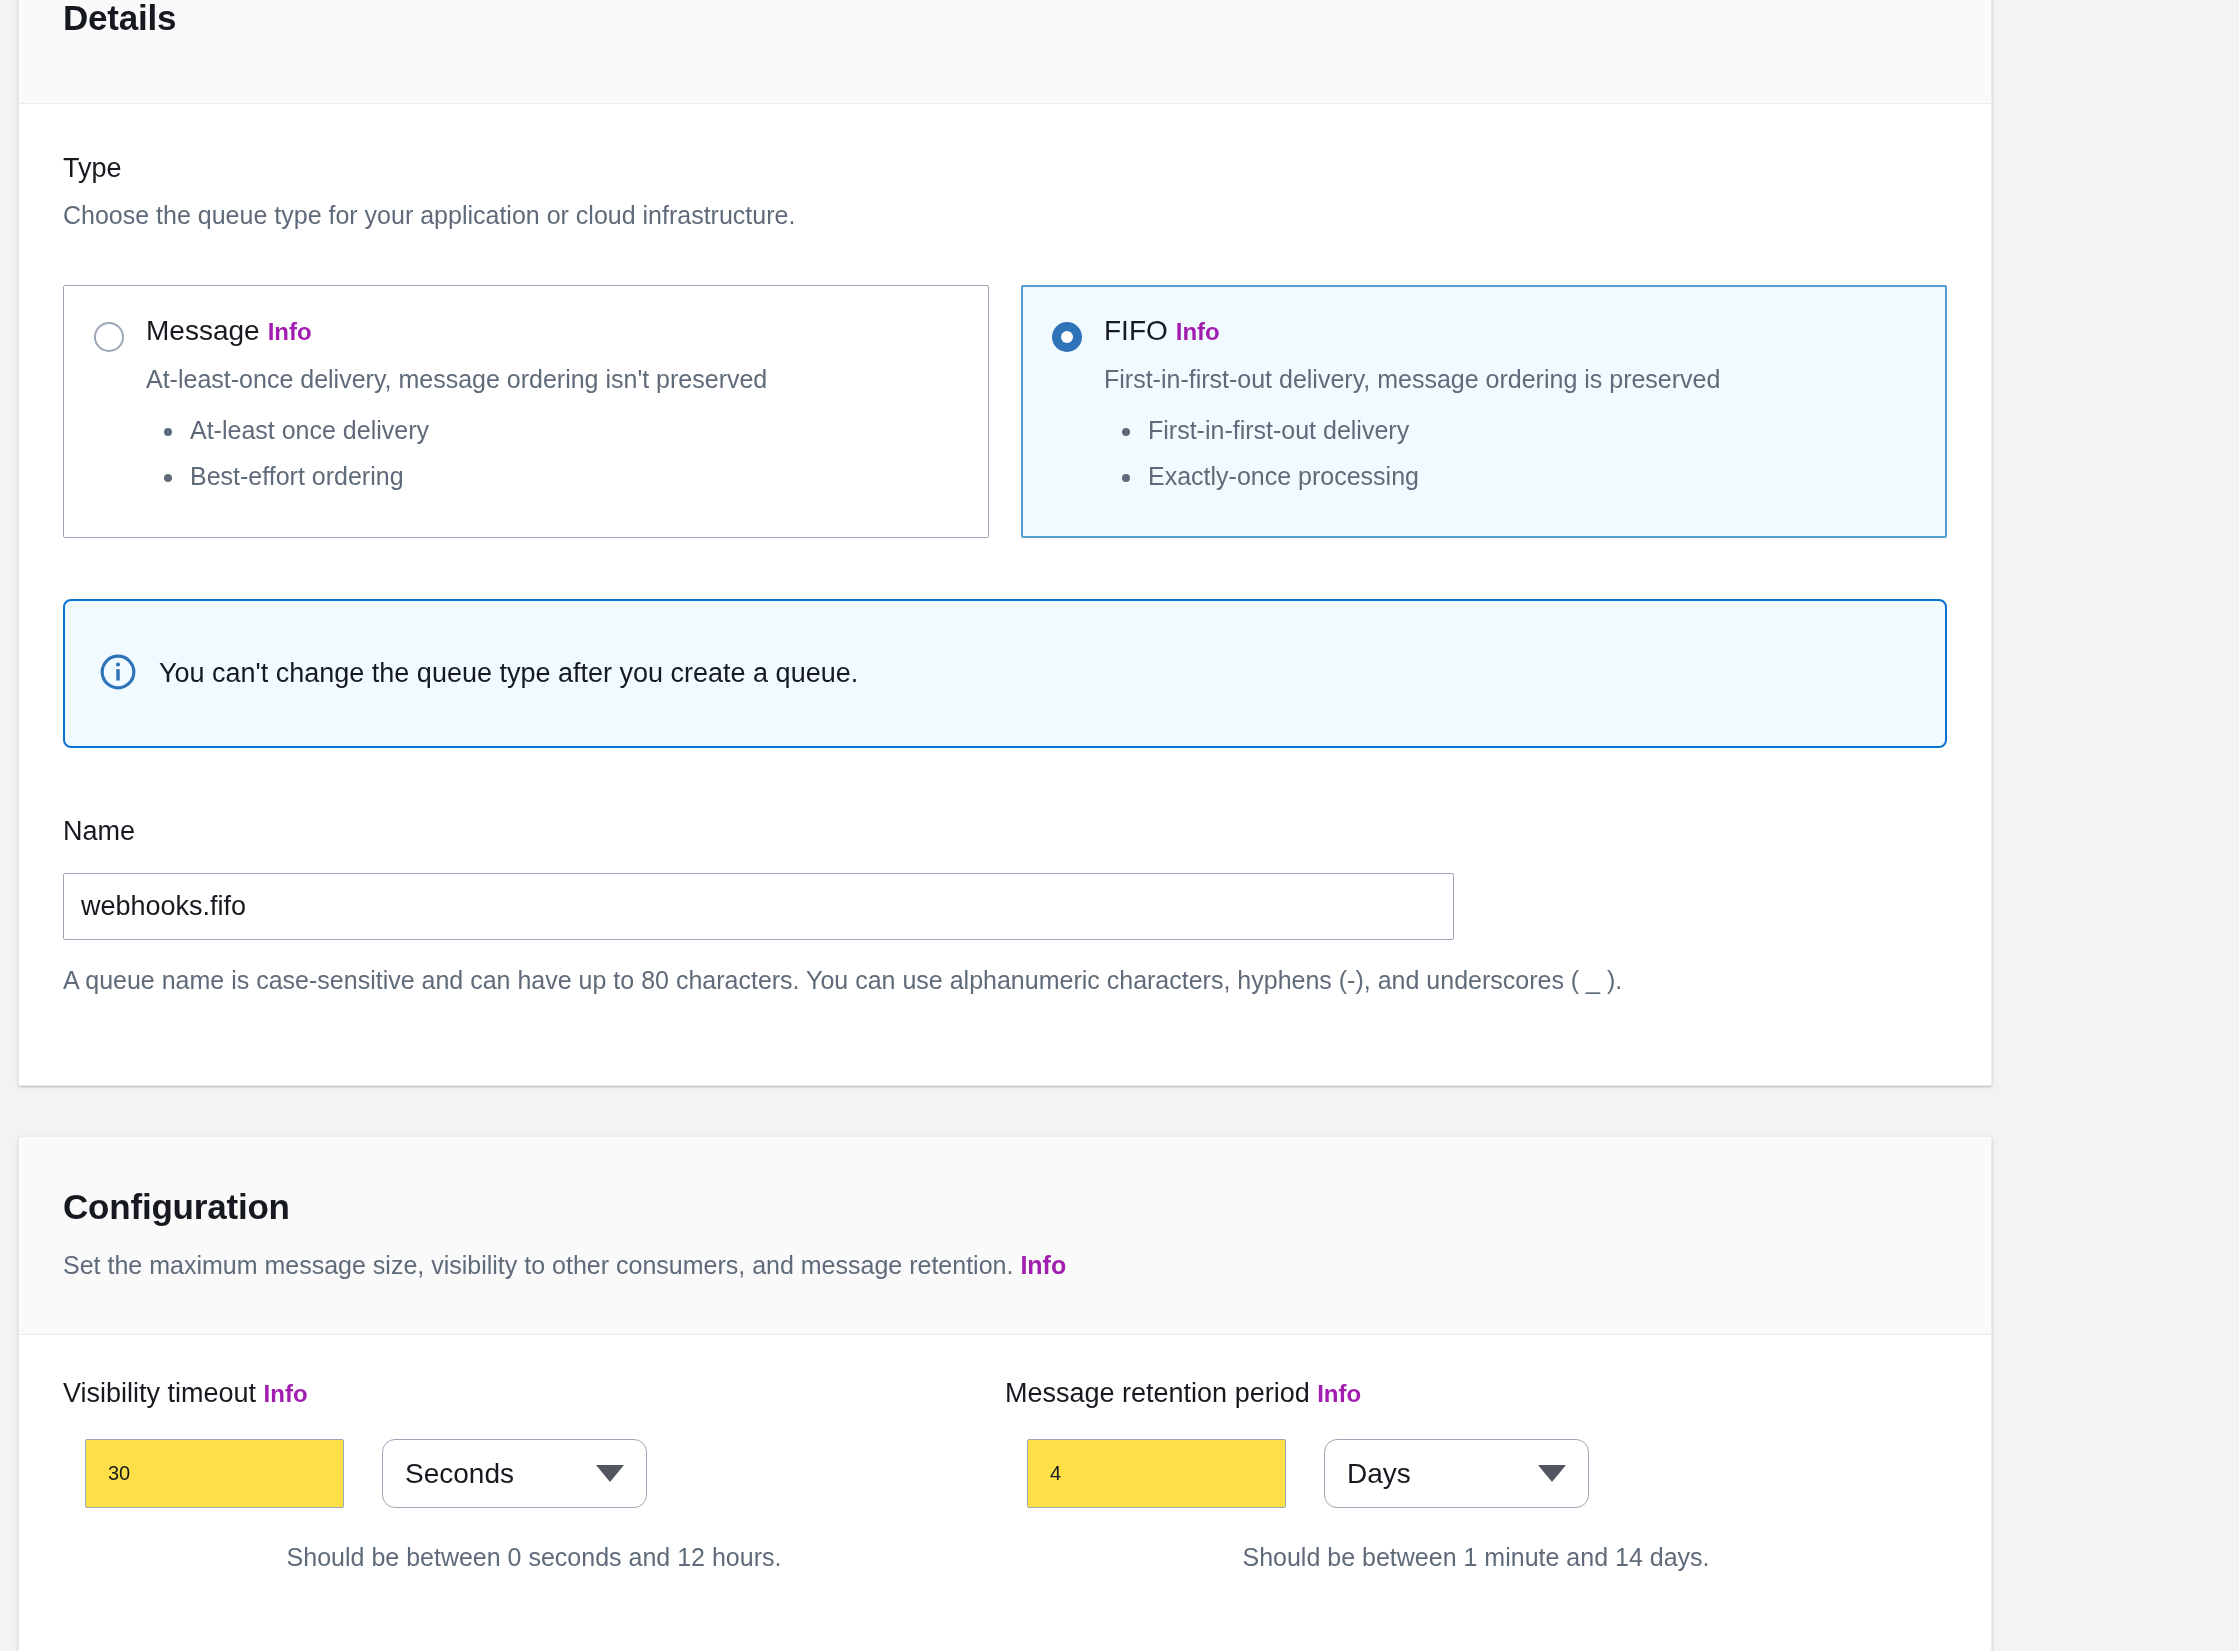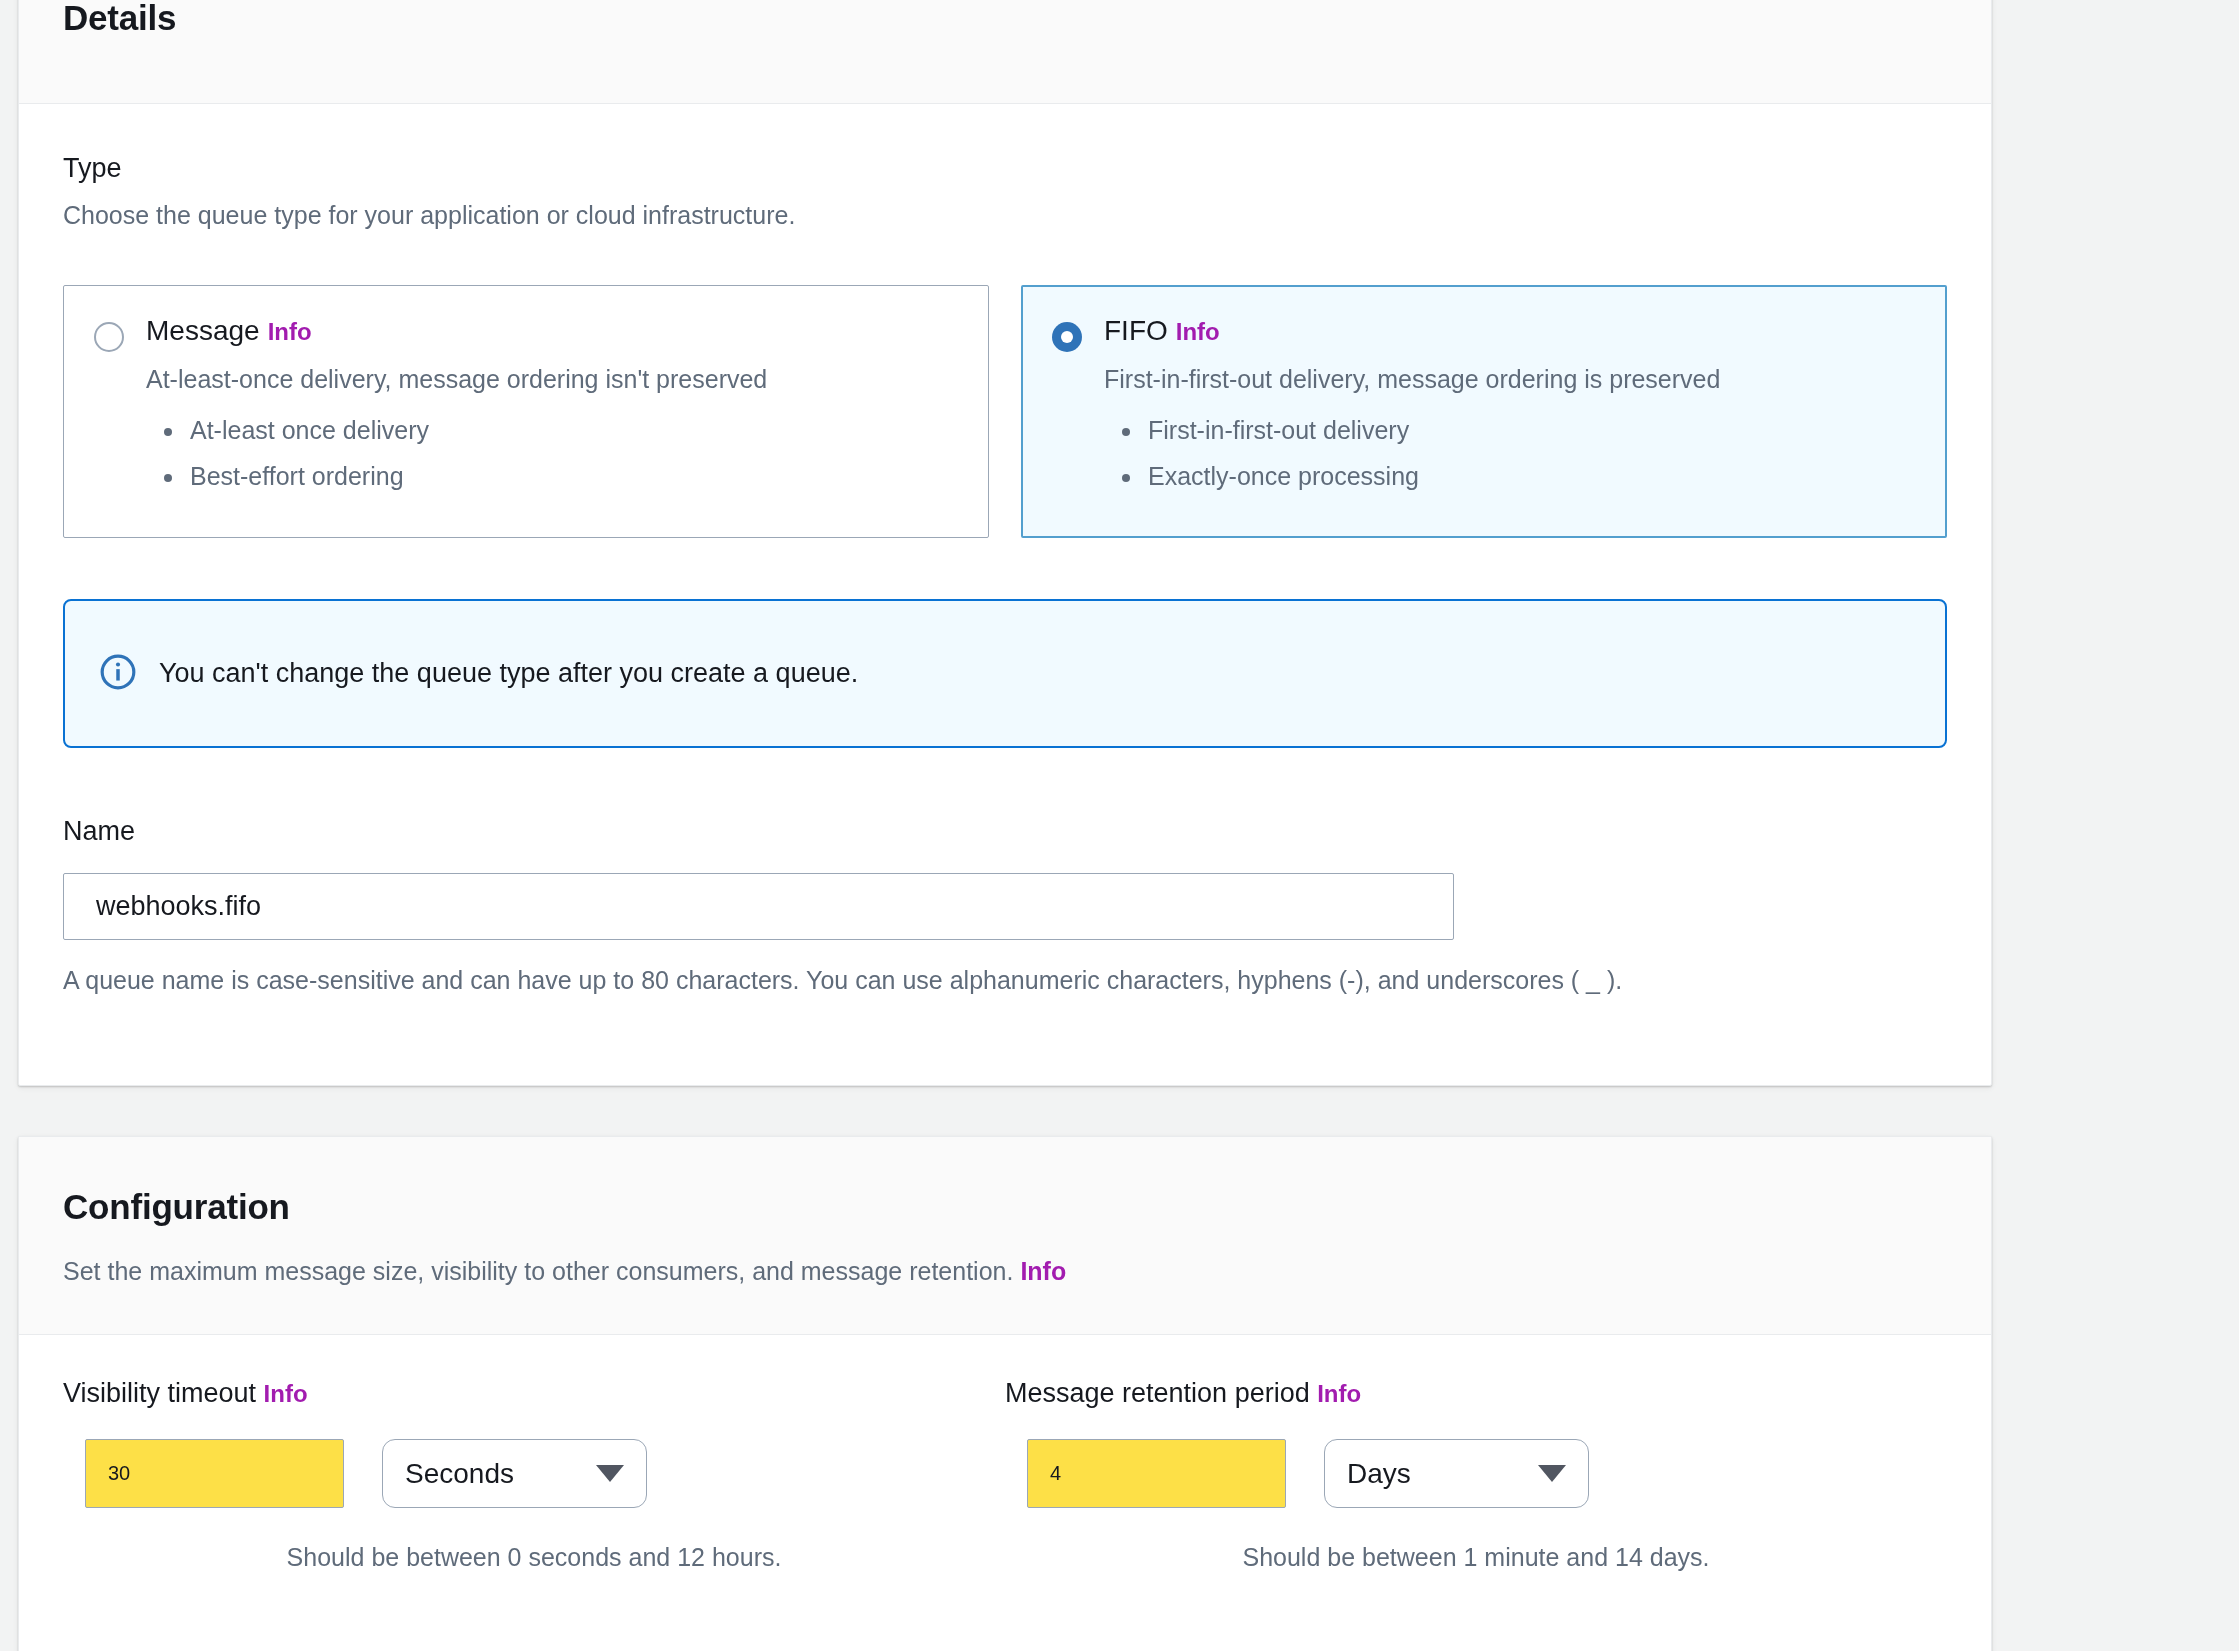--- a/index.html
+++ b/index.html
@@ -49,21 +49,21 @@
     font-size: 35px;
     font-weight: bold;
     color: #16191f;
     letter-spacing: -0.2px;
     margin: 0;
     line-height: 1.1;
   }
   .panel-subtitle {
     font-size: 25px;
     color: #5f6b7a;
-    margin: 28px 0 0 0;
+    margin: 22px 0 0 0;
     line-height: 1.3;
   }
 
   .panel-body { padding: 0 44px; box-sizing: border-box; }
   .panel-details .panel-body { padding-top: 48px; }
   .panel-config  .panel-body { padding-top: 42px; }
 
   
   .field-label {
     font-size: 27px;
@@ -200,21 +200,21 @@
     display: block;
     width: 1391px;
     height: 67px;
     box-sizing: border-box;
     border: 1px solid #9ba7b6;
     border-radius: 2px;
     background: #fff;
     font-size: 27px;
     color: #16191f;
     font-family: "Liberation Sans", sans-serif;
-    padding: 0 32px;
+    padding: 0 17px;
     margin-top: 24px;
     outline: none;
   }
   .constraint {
     font-size: 25px;
     color: #5f6b7a;
     margin: 24px 0 0 0;
     line-height: 1.3;
   }
 

